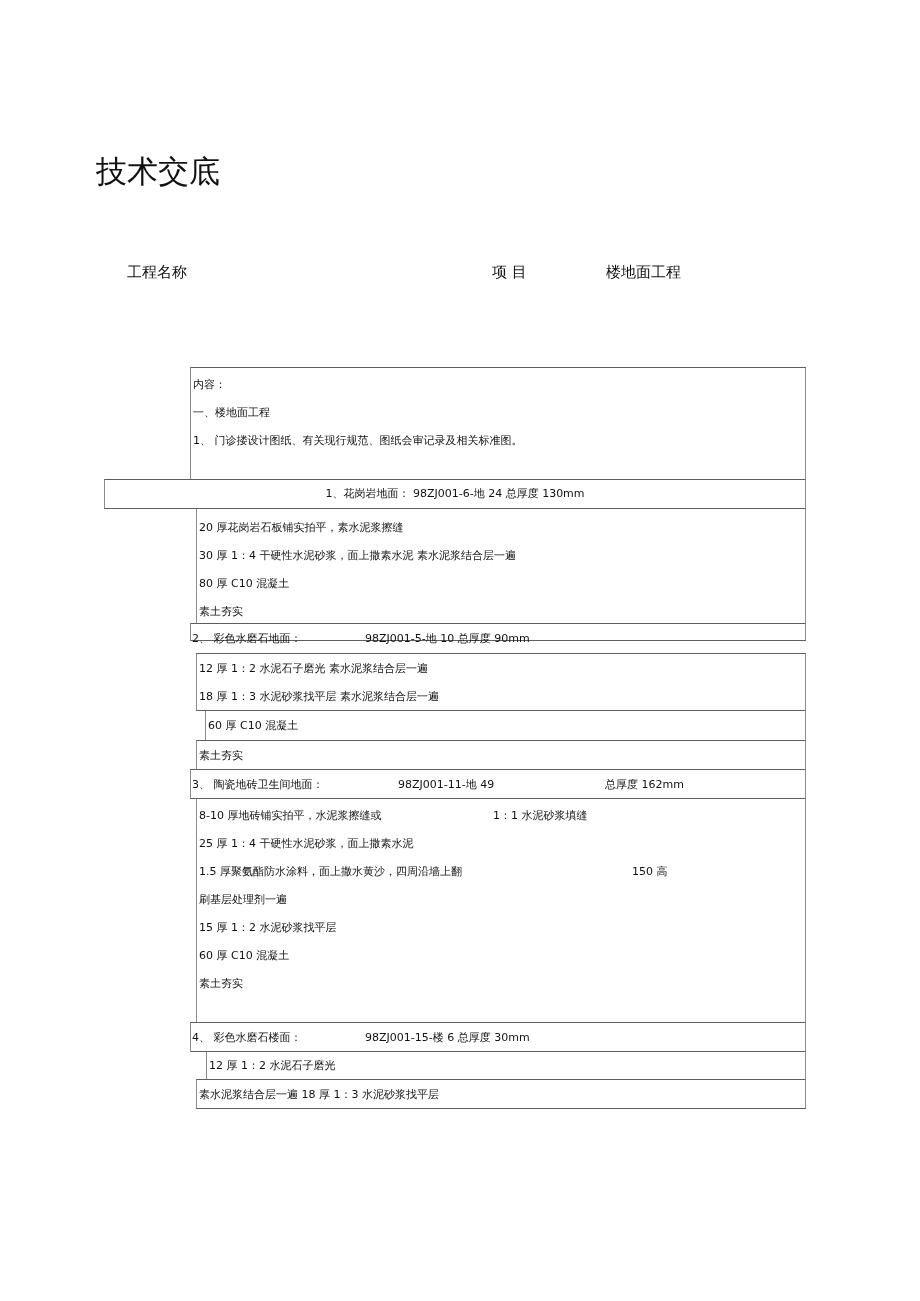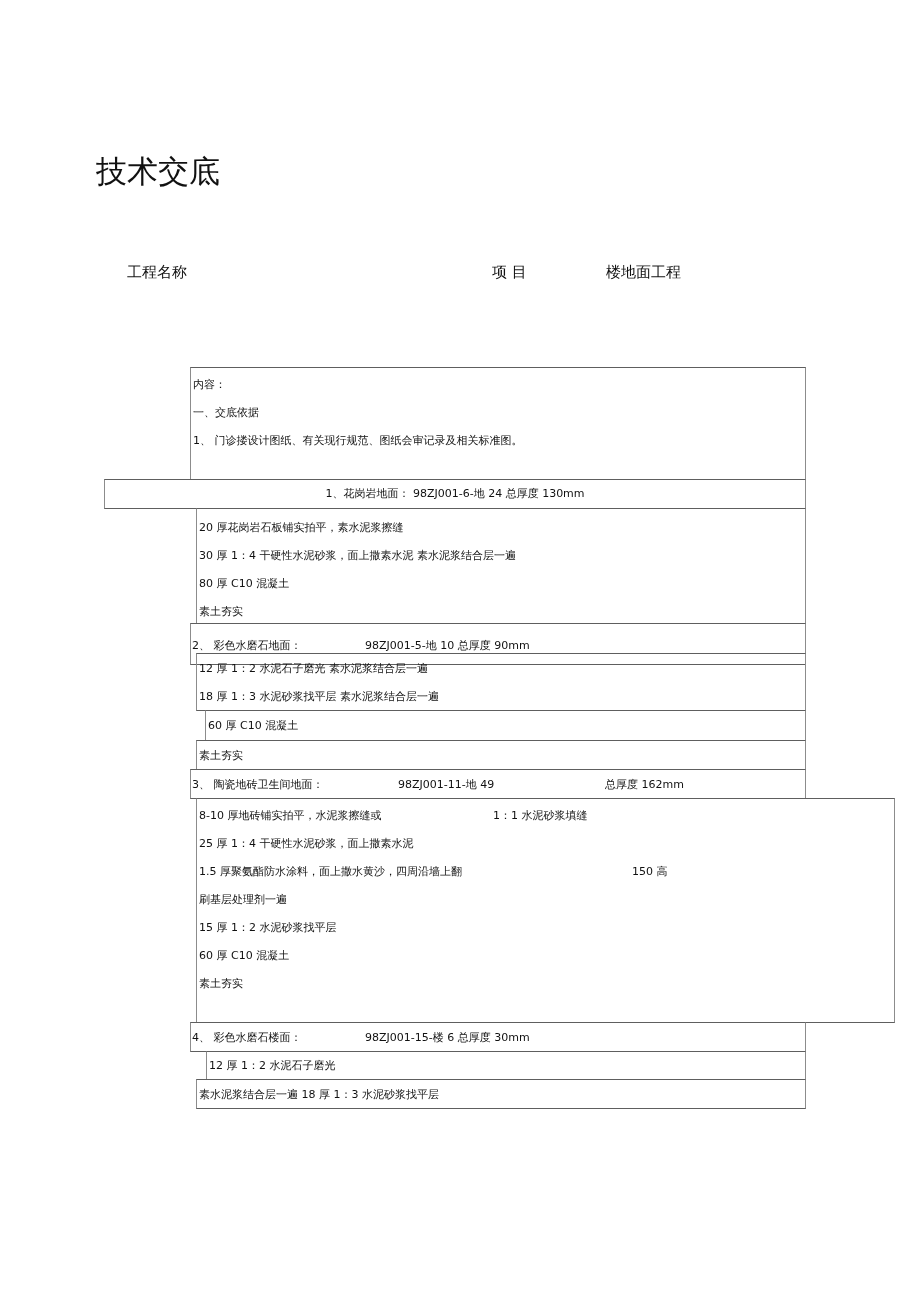--- a/index.html
+++ b/index.html
@@ -32,36 +32,36 @@
 <body>
 
 <div class="title">技术交底</div>
 
 <div class="meta" style="left:127px;">工程名称</div>
 <div class="meta" style="left:492px;">项 目</div>
 <div class="meta" style="left:606px;">楼地面工程</div>
 
 <div class="box" style="left:190px; top:367px; width:616px; height:113px; padding-top:3px;">
   <div class="line">内容：</div>
-  <div class="line">一、交底依据</div>
+  <div class="line">一、楼地面工程</div>
   <div class="line">1、 门诊搂设计图纸、有关现行规范、图纸会审记录及相关标准图。</div>
 </div>
 
 <div class="box" style="left:104px; top:479px; width:702px; height:30px;">
   <div class="line hdr-center">1、花岗岩地面： 98ZJ001-6-地 24 总厚度 130mm</div>
 </div>
 
 <div class="box" style="left:196px; top:508px; width:610px; height:116px; padding-top:5px;">
   <div class="line">20 厚花岗岩石板铺实拍平，素水泥浆擦缝</div>
   <div class="line">30 厚 1：4 干硬性水泥砂浆，面上撒素水泥 素水泥浆结合层一遍</div>
   <div class="line">80 厚 C10 混凝土</div>
   <div class="line">素土夯实</div>
 </div>
 
-<div class="box" style="left:190px; top:623px; width:616px; height:42px; padding-top:8px;">
+<div class="box" style="left:190px; top:623px; width:616px; height:18px; padding-top:1px;">
   <div class="line">
     <span class="seg" style="left:1px;">2、 彩色水磨石地面：</span>
     <span class="seg" style="left:174px;">98ZJ001-5-地 10 总厚度 90mm</span>
   </div>
 </div>
 
 <div class="box" style="left:196px; top:653px; width:610px; height:58px; padding-top:1px;">
   <div class="line">12 厚 1：2 水泥石子磨光 素水泥浆结合层一遍</div>
   <div class="line">18 厚 1：3 水泥砂浆找平层 素水泥浆结合层一遍</div>
 </div>
@@ -73,21 +73,21 @@
 </div>
 
 <div class="box" style="left:190px; top:769px; width:616px; height:30px; padding-top:1px;">
   <div class="line">
     <span class="seg" style="left:1px;">3、 陶瓷地砖卫生间地面：</span>
     <span class="seg" style="left:207px;">98ZJ001-11-地 49</span>
     <span class="seg" style="left:414px;">总厚度 162mm</span>
   </div>
 </div>
 
-<div class="box" style="left:196px; top:798px; width:699px; height:225px; padding-top:3px;">
+<div class="box" style="left:196px; top:798px; width:610px; height:225px; padding-top:3px;">
   <div class="line">
     <span class="seg" style="left:2px;">8-10 厚地砖铺实拍平，水泥浆擦缝或</span>
     <span class="seg" style="left:296px;">1：1 水泥砂浆填缝</span>
   </div>
   <div class="line">
     <span class="seg" style="left:2px;">25 厚 1：4 干硬性水泥砂浆，面上撒素水泥</span>
   </div>
   <div class="line">
     <span class="seg" style="left:2px;">1.5 厚聚氨酯防水涂料，面上撒水黄沙，四周沿墙上翻</span>
     <span class="seg" style="left:435px;">150 高</span>

